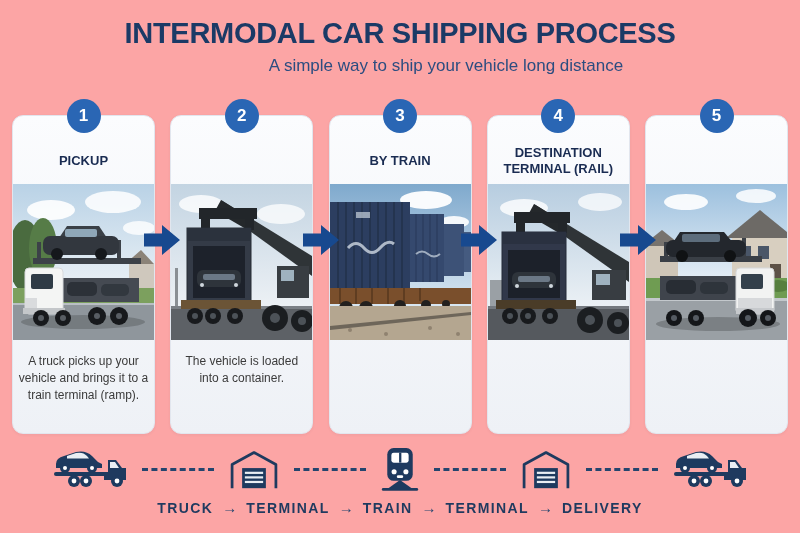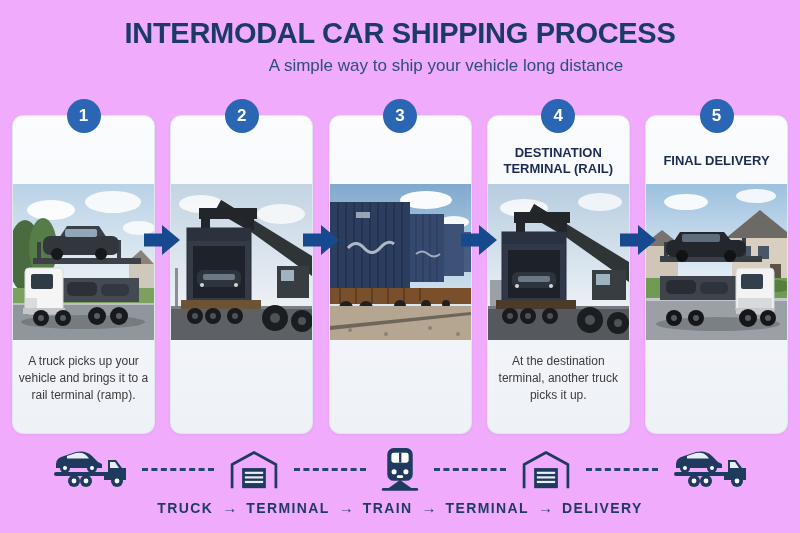--- a/index.html
+++ b/index.html
@@ -1,16 +1,16 @@
 <!DOCTYPE html>
 <html><head>
 <meta charset="utf-8">
 <style>
   html,body{margin:0;padding:0;background:#ffffff;}
-  .page{position:relative;width:800px;height:533px;background:#f0abfc;overflow:hidden;
+  .page{position:relative;width:800px;height:533px;background:#fca5a5;overflow:hidden;
         font-family:"Liberation Sans",sans-serif;}
 
   
   .title{position:absolute;top:17px;left:0;width:100%;text-align:center;
          font-size:29px;font-weight:800;letter-spacing:-0.3px;color:#1b3a66;}
   .subtitle{position:absolute;top:56px;left:8px;width:100%;text-align:center;
             font-size:17px;font-weight:400;color:#2c4d80;margin-left:38px;}
 
   
   .cards{position:absolute;left:12px;top:115px;width:776px;height:317px;
@@ -50,20 +50,21 @@
 
 <div class="page">
 
   <div class="title">INTERMODAL CAR SHIPPING PROCESS</div>
   <div class="subtitle">A simple way to ship your vehicle long distance</div>
 
   <div class="cards">
 
     <div class="card">
       <div class="badge">1</div>
+      <div class="card-title">PICKUP</div>
       <div class="card-photo">
         <svg viewBox="0 0 141 156" preserveAspectRatio="none">
           <defs>
               <linearGradient id="sky1" x1="0" y1="0" x2="0" y2="1">
             <stop offset="0" stop-color="#b9d2e6"></stop>
                 <stop offset="1" stop-color="#eef3f7"></stop>
               </linearGradient>
             </defs>
           <rect x="0" y="0" width="141" height="112" fill="url(#sky1)"></rect>
           <ellipse cx="38" cy="26" rx="24" ry="10" fill="#ffffff" opacity=".9"></ellipse>
@@ -95,21 +96,21 @@
           <circle cx="28" cy="134" r="8" fill="#17191c"></circle>
             <circle cx="28" cy="134" r="3" fill="#585d63"></circle>
           <circle cx="50" cy="134" r="8" fill="#17191c"></circle>
             <circle cx="50" cy="134" r="3" fill="#585d63"></circle>
           <circle cx="84" cy="132" r="9" fill="#17191c"></circle>
             <circle cx="84" cy="132" r="3" fill="#585d63"></circle>
           <circle cx="106" cy="132" r="9" fill="#17191c"></circle>
             <circle cx="106" cy="132" r="3" fill="#585d63"></circle>
         </svg>
       </div>
-      <div class="card-desc">A truck picks up your vehicle and brings it to a rail terminal (ramp).</div>
+      <div class="card-desc">A truck picks up your vehicle and brings it to a train terminal (ramp).</div>
     </div>
 
     <div class="card">
       <div class="badge">2</div>
       <div class="card-photo">
         <svg viewBox="0 0 141 156" preserveAspectRatio="none">
           <defs>
               <linearGradient id="sky2" x1="0" y1="0" x2="0" y2="1">
             <stop offset="0" stop-color="#c3d4e2"></stop>
                 <stop offset="1" stop-color="#edf1f5"></stop>
@@ -141,24 +142,26 @@
           <circle cx="42" cy="132" r="8" fill="#181a1d"></circle>
             <circle cx="42" cy="132" r="3" fill="#4c5258"></circle>
           <circle cx="64" cy="132" r="8" fill="#181a1d"></circle>
             <circle cx="64" cy="132" r="3" fill="#4c5258"></circle>
           <circle cx="104" cy="134" r="13" fill="#1b1e21"></circle>
             <circle cx="104" cy="134" r="5" fill="#4c5258"></circle>
           <circle cx="131" cy="137" r="11" fill="#1b1e21"></circle>
             <circle cx="131" cy="137" r="4" fill="#4c5258"></circle>
         </svg>
       </div>
+      <div class="card-desc">The vehicle is loaded into a container.</div>
     </div>
 
     <div class="card">
       <div class="badge">3</div>
+      <div class="card-title">BY TRAIN</div>
       <div class="card-photo">
         <svg viewBox="0 0 141 156" preserveAspectRatio="none">
           <defs>
               <linearGradient id="sky3" x1="0" y1="0" x2="0" y2="1">
             <stop offset="0" stop-color="#7fa9cd"></stop>
                 <stop offset="1" stop-color="#dce9f3"></stop>
               </linearGradient>
             </defs>
           <rect x="0" y="0" width="141" height="126" fill="url(#sky3)"></rect>
           <ellipse cx="96" cy="16" rx="26" ry="9" fill="#ffffff" opacity=".95"></ellipse>
@@ -248,26 +251,24 @@
           <circle cx="40" cy="132" r="8" fill="#181a1d"></circle>
             <circle cx="40" cy="132" r="3" fill="#4c5258"></circle>
           <circle cx="62" cy="132" r="8" fill="#181a1d"></circle>
             <circle cx="62" cy="132" r="3" fill="#4c5258"></circle>
           <circle cx="102" cy="136" r="13" fill="#1b1e21"></circle>
             <circle cx="102" cy="136" r="5" fill="#4c5258"></circle>
           <circle cx="130" cy="139" r="11" fill="#1b1e21"></circle>
             <circle cx="130" cy="139" r="4" fill="#4c5258"></circle>
         </svg>
       </div>
-      <div class="card-desc">At the destination terminal, another truck picks it up.</div>
     </div>
 
     <div class="card">
       <div class="badge">5</div>
-      <div class="card-title">FINAL DELIVERY</div>
       <div class="card-photo">
         <svg viewBox="0 0 141 156" preserveAspectRatio="none">
           <defs>
               <linearGradient id="sky5" x1="0" y1="0" x2="0" y2="1">
             <stop offset="0" stop-color="#9cc0de"></stop>
                 <stop offset="1" stop-color="#e8f0f7"></stop>
               </linearGradient>
             </defs>
           <rect x="0" y="0" width="141" height="100" fill="url(#sky5)"></rect>
           <ellipse cx="40" cy="18" rx="22" ry="8" fill="#ffffff" opacity=".9"></ellipse>

